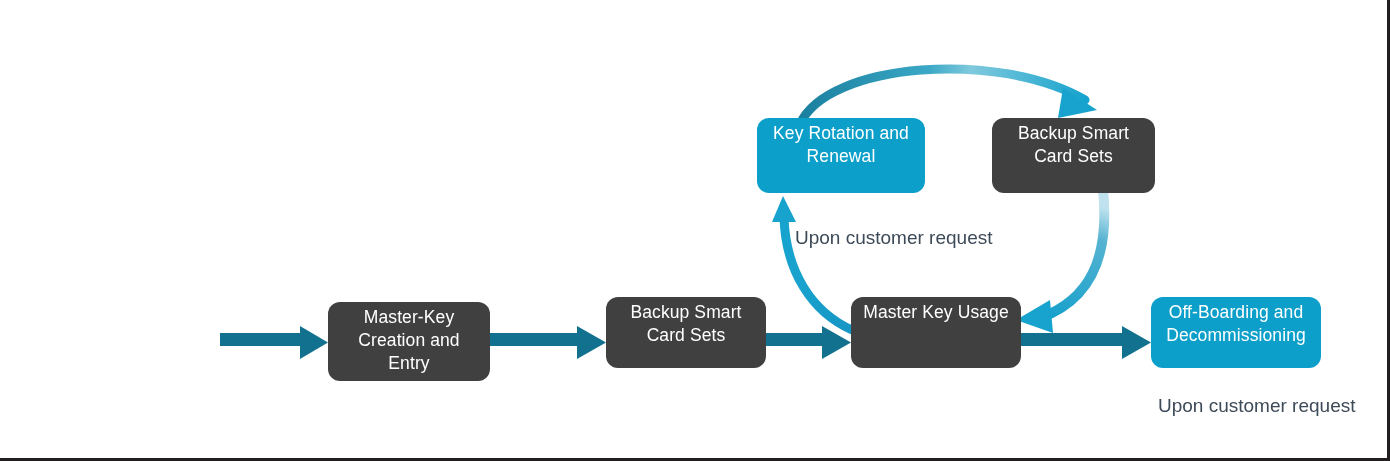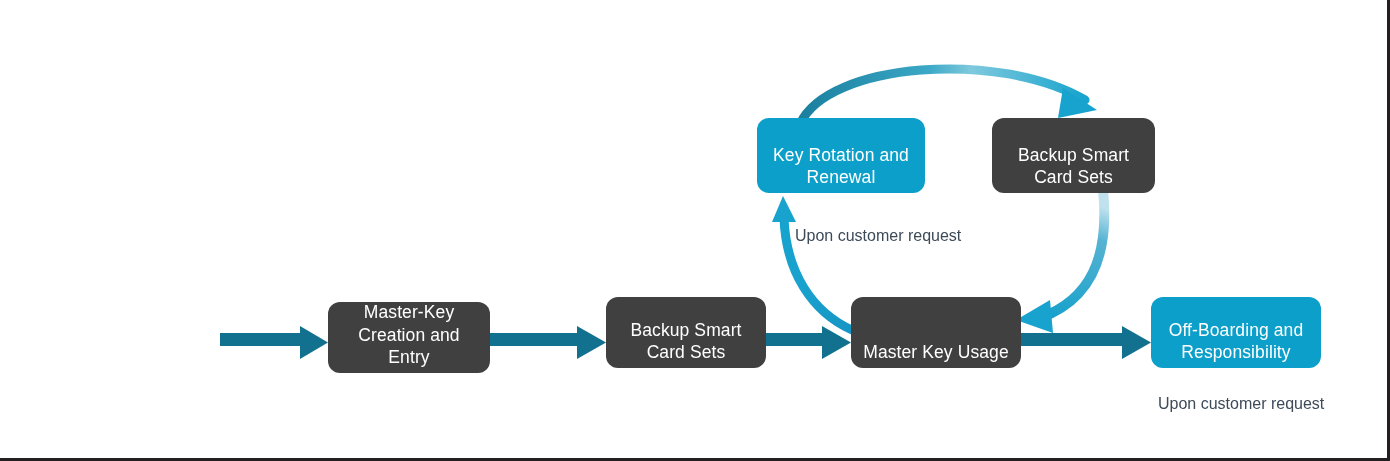--- a/index.html
+++ b/index.html
@@ -23,21 +23,21 @@
   #svg-layer {
     position: absolute;
     left: 0;
     top: 0;
     width: 1390px;
     height: 461px;
   }
   .node {
     position: absolute;
     display: flex;
-    align-items: flex-end;
+    align-items: flex-start;
     justify-content: center;
     text-align: center;
     border-radius: 12px;
     color: #ffffff;
     font-size: 17.5px;
     line-height: 1.3;
     letter-spacing: 0.1px;
     padding: 4px 8px;
     box-sizing: border-box;
     z-index: 3;
@@ -45,21 +45,21 @@
   .node .node-label {
     display: block;
     white-space: pre-line;
   }
   .node.dark { background: #404040; }
   .node.light { background: #0c9fc9; }
 
   .note {
     position: absolute;
     color: #3d4a58;
-    font-size: 16px;
+    font-size: 19px;
     line-height: 1.25;
     white-space: nowrap;
     z-index: 4;
   }
 </style>
 </head>
 <body>
 
 <div id="canvas">
 
@@ -110,38 +110,38 @@
       <polygon points="1050,300 1016,320 1053,333" fill="#17a3cd"></polygon>
     </g>
 
     <g>
       <path d="M 852 330 C 812 312, 786 272, 784 218" fill="none" stroke="url(#gradUpArc)" stroke-width="9" stroke-linecap="round"></path>
       <polygon points="772,222 783,196 796,222" fill="#17a3cd"></polygon>
     </g>
   </svg>
 
 
-  <div class="node dark" style="left:328px; top:302px; width:162px; height:71px;">
+  <div class="node dark" style="left:328px; top:302px; width:162px; height:79px;">
     <span class="node-label">Master-Key
 Creation and
 Entry</span>
   </div>
 
   <div class="node dark" style="left:606px; top:297px; width:160px; height:71px;">
     <span class="node-label">Backup Smart
 Card Sets</span>
   </div>
 
   <div class="node dark" style="left:851px; top:297px; width:170px; height:71px;">
     <span class="node-label">Master Key Usage</span>
   </div>
 
   <div class="node light" style="left:1151px; top:297px; width:170px; height:71px;">
     <span class="node-label">Off-Boarding and
-Responsibility</span>
+Decommissioning</span>
   </div>
 
   <div class="node light" style="left:757px; top:118px; width:168px; height:75px;">
     <span class="node-label">Key Rotation and
 Renewal</span>
   </div>
 
   <div class="node dark" style="left:992px; top:118px; width:163px; height:75px;">
     <span class="node-label">Backup Smart
 Card Sets</span>

